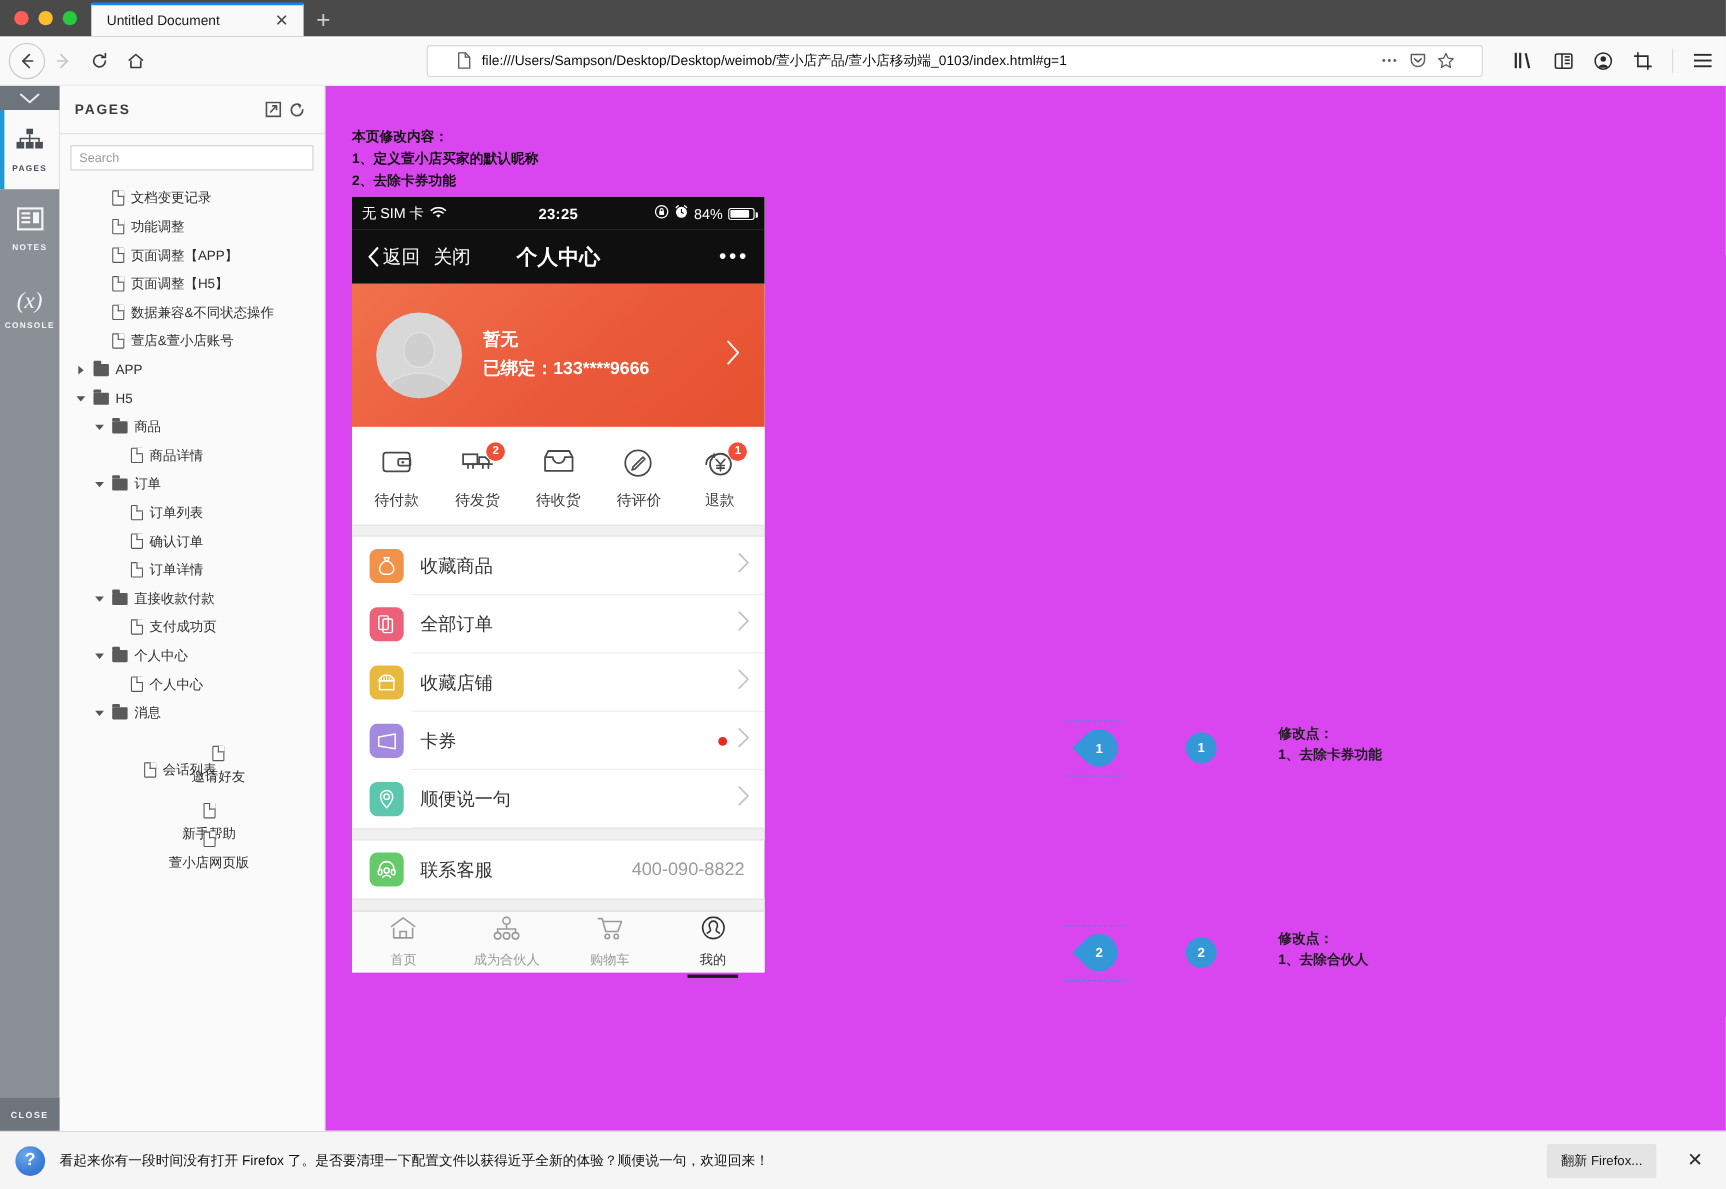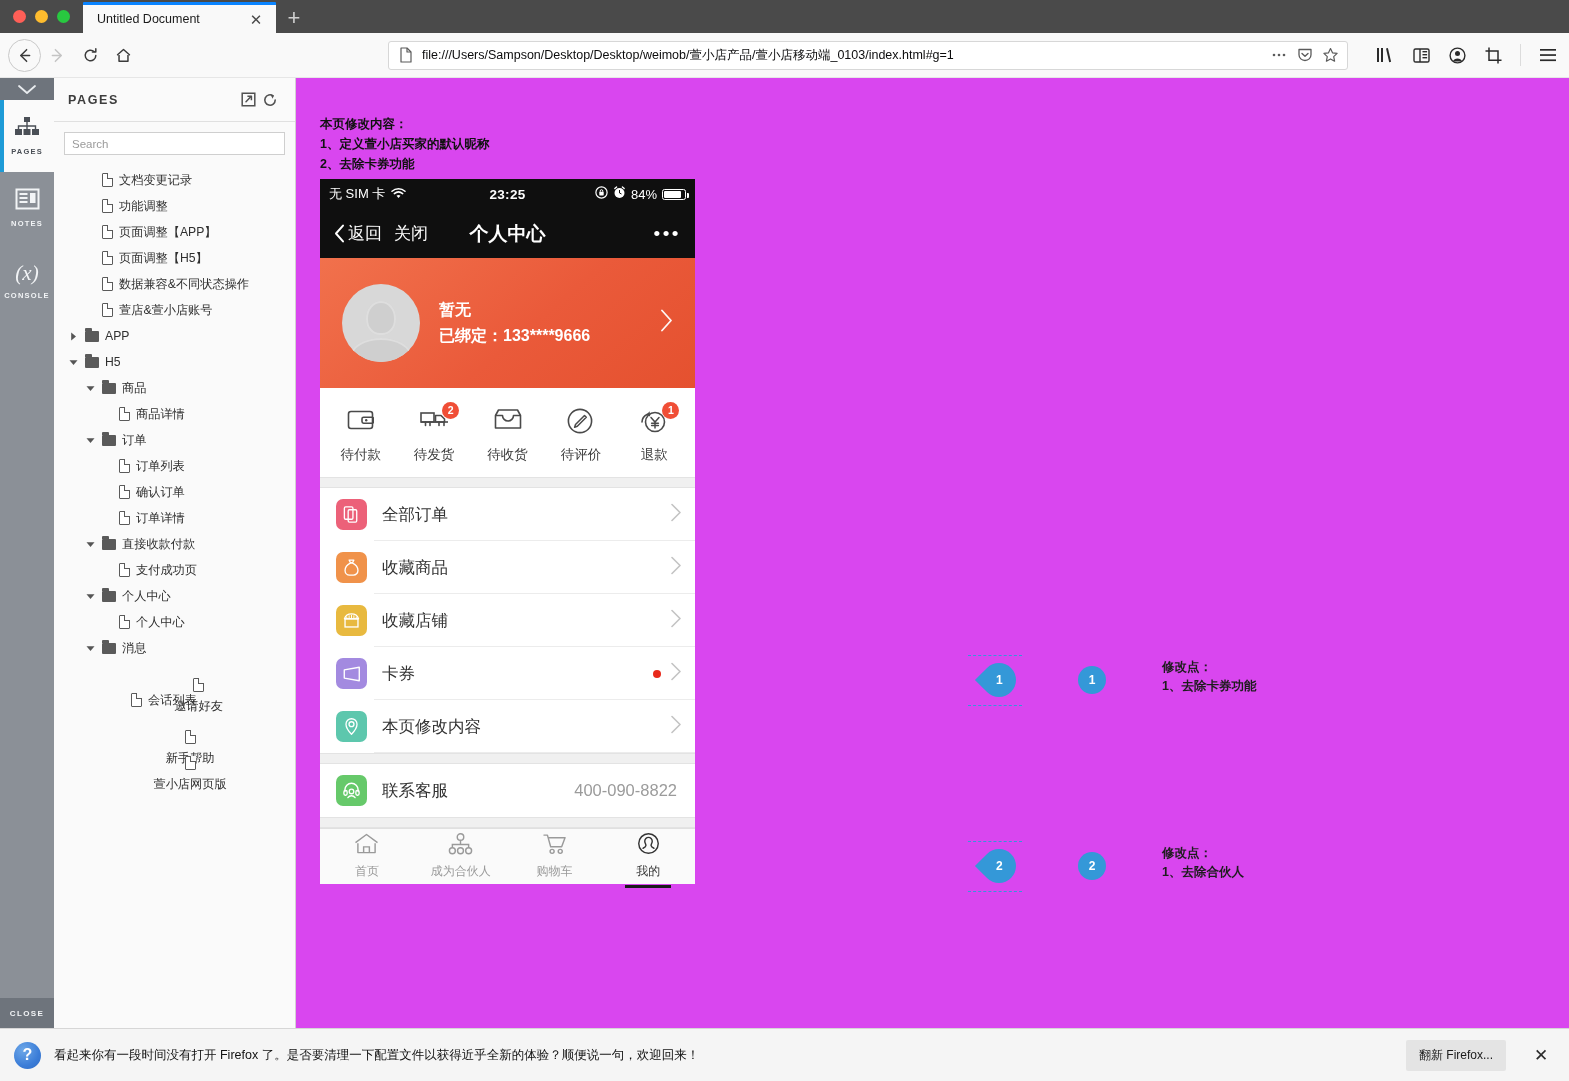--- a/index.html
+++ b/index.html
@@ -38,21 +38,21 @@
   }
   .navbtn {
     width:33px; height:33px; border-radius:50%; display:flex; align-items:center;
     justify-content:center; color:#3b3b3b; flex:none;
   }
   .navbtn.first { border:1.5px solid #c9c9c9; }
   .navbtn.disabled { color:#c4c4c4; }
 
   .urlbar {
     flex:1; height:29px; margin:0 6px 0 14px; background:#fff; border:1px solid #d7d7d7;
-    border-radius:3px; display:flex; align-items:center; padding:0 7px; gap:7px;
+    border-radius:3px; display:flex; align-items:center; padding:0 23px; gap:7px;
     max-width:1025px; margin-left:248px;
   }
   .url-text { flex:1; font-size:12.5px; color:#0c0c0d; white-space:nowrap; overflow:hidden; }
   .url-ico { width:19px; height:19px; display:flex; align-items:center; justify-content:center; color:#5b5b5b; flex:none;}
 
   .nav-right { display:flex; align-items:center; gap:10px; padding-left:18px; margin-left:auto;}
   .nav-right .ricon { width:26px; height:26px; display:flex; align-items:center; justify-content:center; color:#2b2b2b; }
   .nav-sep { width:1px; height:22px; background:#dcdcdc; margin:0 4px; }
 
   .bookmarks {
@@ -662,41 +662,41 @@
                   <path d="M9.6 3.3L6.4 6.9l3.8 1.6z" fill="currentColor"></path>
                 </svg><span class="badge">1</span></span>
               <span class="ord-lbl">退款</span>
             </div>
           </div>
 
         <div class="gap"></div>
 
         <div class="menu" id="menu">
             <div class="mrow">
+              <span class="mico" style="background: rgb(240, 146, 74);">
+                <svg width="19" height="19" viewBox="0 0 20 20">
+                  <path d="M7.5 2.2h5l-1.6 3h-1.8z" fill="none" stroke="#fff" stroke-width="1.3" stroke-linejoin="round"></path>
+                  <path d="M9.1 5.2C5.6 7 3.2 10 3.2 13.2A4.8 4.8 0 0 0 8 18h4a4.8 4.8 0 0 0 4.8-4.8c0-3.2-2.4-6.2-5.9-8z" fill="none" stroke="#fff" stroke-width="1.4" stroke-linejoin="round"></path>
+                </svg>
+              </span>
+              <span class="mlbl">收藏商品</span>
+              <span class="mright">
+                <span class="chev"><svg width="11" height="19" viewBox="0 0 11 19">
+                    <path d="M2 1.5l8 8-8 8" fill="none" stroke="currentColor" stroke-width="1.6" stroke-linecap="round" stroke-linejoin="round"></path>
+                  </svg></span>
+              </span>
+            </div>
+            <div class="mrow">
               <span class="mico" style="background: rgb(236, 97, 121);">
                 <svg width="19" height="19" viewBox="0 0 20 20">
                   <rect x="2.5" y="2" width="9" height="13" rx="1.3" fill="none" stroke="#fff" stroke-width="1.4"></rect>
                   <rect x="6.5" y="5" width="9" height="13" rx="1.3" fill="none" stroke="#fff" stroke-width="1.4"></rect>
                 </svg>
               </span>
               <span class="mlbl">全部订单</span>
-              <span class="mright">
-                <span class="chev"><svg width="11" height="19" viewBox="0 0 11 19">
-                    <path d="M2 1.5l8 8-8 8" fill="none" stroke="currentColor" stroke-width="1.6" stroke-linecap="round" stroke-linejoin="round"></path>
-                  </svg></span>
-              </span>
-            </div>
-            <div class="mrow">
-              <span class="mico" style="background: rgb(240, 146, 74);">
-                <svg width="19" height="19" viewBox="0 0 20 20">
-                  <path d="M7.5 2.2h5l-1.6 3h-1.8z" fill="none" stroke="#fff" stroke-width="1.3" stroke-linejoin="round"></path>
-                  <path d="M9.1 5.2C5.6 7 3.2 10 3.2 13.2A4.8 4.8 0 0 0 8 18h4a4.8 4.8 0 0 0 4.8-4.8c0-3.2-2.4-6.2-5.9-8z" fill="none" stroke="#fff" stroke-width="1.4" stroke-linejoin="round"></path>
-                </svg>
-              </span>
-              <span class="mlbl">收藏商品</span>
               <span class="mright">
                 <span class="chev"><svg width="11" height="19" viewBox="0 0 11 19">
                     <path d="M2 1.5l8 8-8 8" fill="none" stroke="currentColor" stroke-width="1.6" stroke-linecap="round" stroke-linejoin="round"></path>
                   </svg></span>
               </span>
             </div>
             <div class="mrow">
               <span class="mico" style="background: rgb(232, 185, 63);">
                 <svg width="19" height="19" viewBox="0 0 20 20">
                   <path d="M2.6 8.2C3.6 5 6.5 3 10 3s6.4 2 7.4 5.2z" fill="none" stroke="#fff" stroke-width="1.4" stroke-linejoin="round"></path>
@@ -725,21 +725,21 @@
                   </svg></span>
               </span>
             </div>
             <div class="mrow">
               <span class="mico" style="background: rgb(93, 199, 173);">
                 <svg width="19" height="19" viewBox="0 0 20 20">
                   <path d="M10 1.8c-3.2 0-5.8 2.6-5.8 5.8 0 4.4 5.8 10.6 5.8 10.6s5.8-6.2 5.8-10.6c0-3.2-2.6-5.8-5.8-5.8z" fill="none" stroke="#fff" stroke-width="1.4" stroke-linejoin="round"></path>
                   <circle cx="10" cy="7.6" r="2.6" fill="none" stroke="#fff" stroke-width="1.4"></circle>
                 </svg>
               </span>
-              <span class="mlbl">本页修改内容</span>
+              <span class="mlbl">顺便说一句</span>
               <span class="mright">
                 <span class="chev"><svg width="11" height="19" viewBox="0 0 11 19">
                     <path d="M2 1.5l8 8-8 8" fill="none" stroke="currentColor" stroke-width="1.6" stroke-linecap="round" stroke-linejoin="round"></path>
                   </svg></span>
               </span>
             </div>
           </div>
 
         <div class="gap"></div>
 

